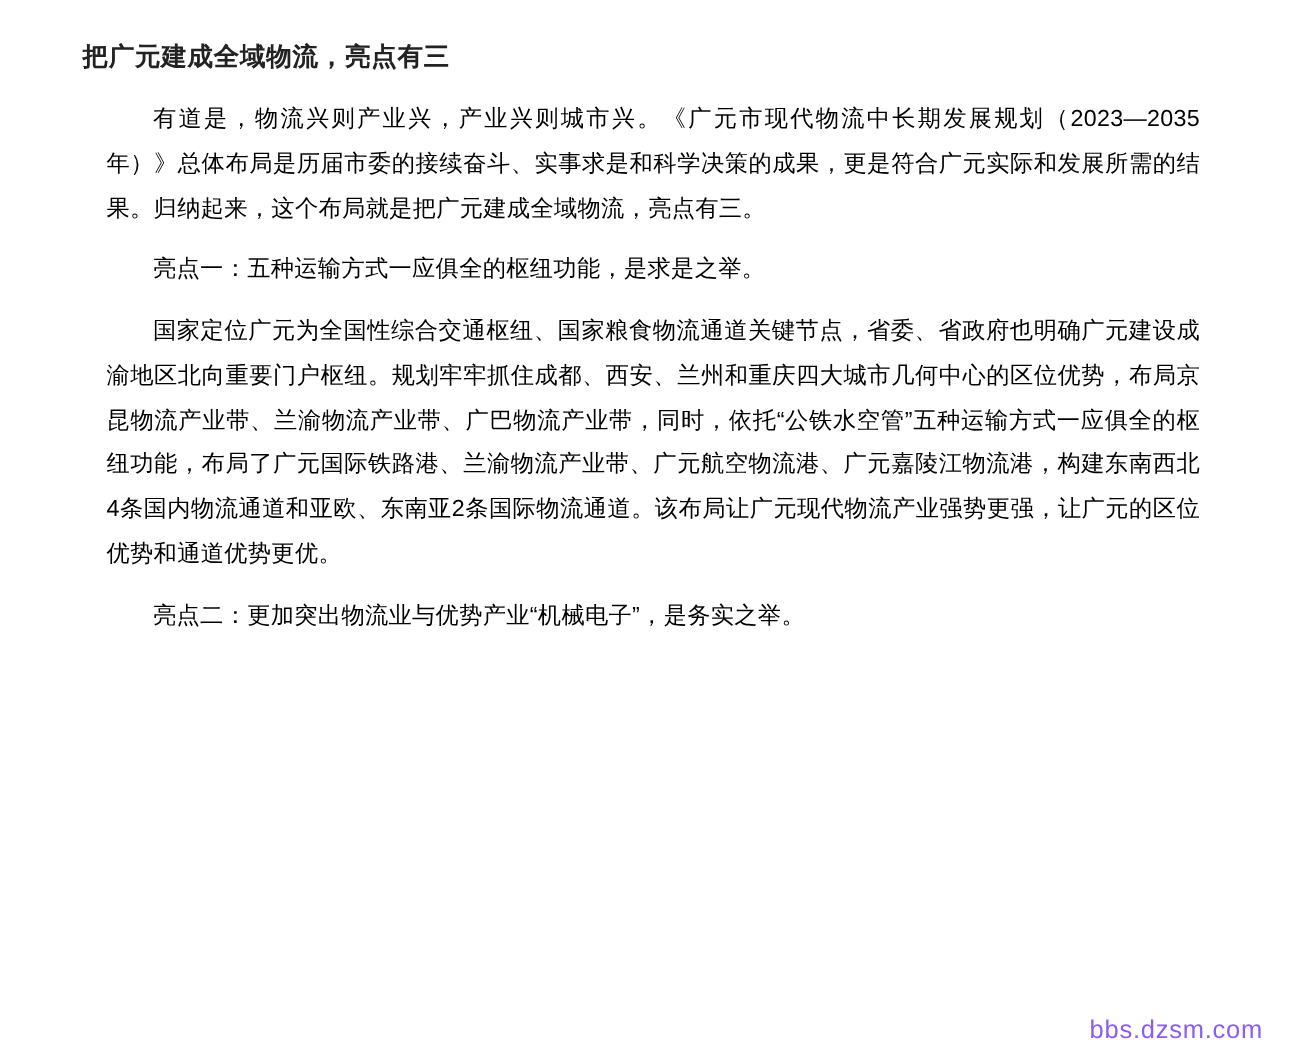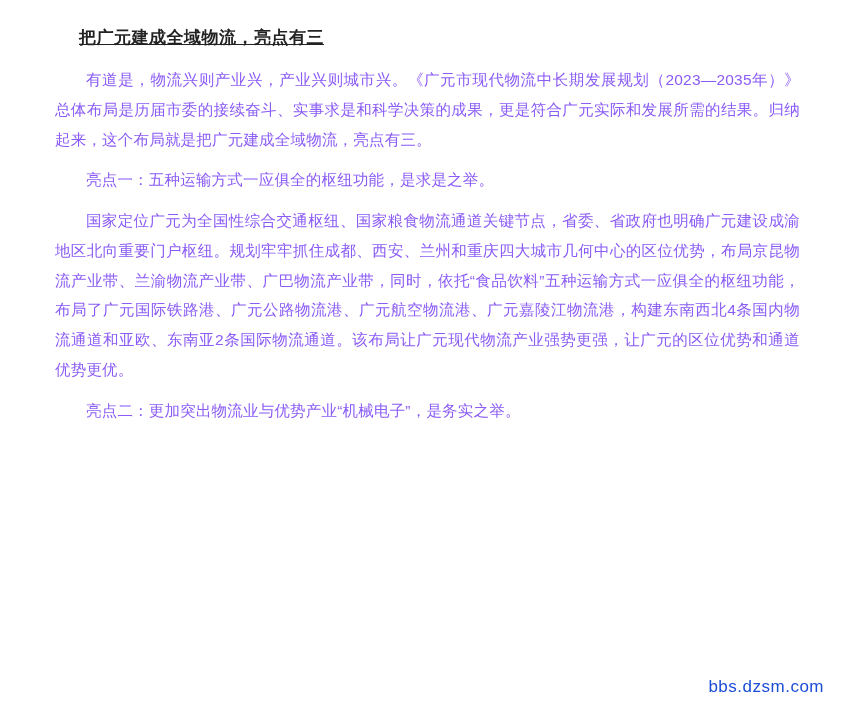--- a/index.html
+++ b/index.html
@@ -18,49 +18,48 @@
   .article {
     box-sizing: border-box;
     width: 860px;
     padding: 18px 60px 0 55px;
   }
   .article-title {
     font-size: 17px;
     font-weight: bold;
     color: #222222;
     letter-spacing: 0.5px;
-    margin: 6px 0 14px 24px;
+    margin: 6px 0 14px 0;
     line-height: 1.6;
-    text-decoration: underline;
   }
   .para {
     font-size: 15.5px;
     line-height: 1.92;
-    color: #8b5cf6;
-    margin: 0 0 11px 0;
+    color: #000000;
+    margin: 0 0 11px 16px;
     text-align: justify;
     text-justify: inter-ideograph;
     text-indent: 2em;
     letter-spacing: 0.2px;
   }
   .watermark {
     position: absolute;
-    right: 36px;
+    right: 18px;
     bottom: 10px;
     font-size: 17px;
-    color: #1d4ed8;
+    color: #8b5cf6;
     font-family: "Liberation Sans", "DejaVu Sans", sans-serif;
     letter-spacing: 0.5px;
     user-select: none;
   }
 </style>
 </head>
 <body>
 
 <div class="article">
   <h1 class="article-title">把广元建成全域物流，亮点有三</h1>
   <p class="para">有道是，物流兴则产业兴，产业兴则城市兴。《广元市现代物流中长期发展规划（2023—2035年）》总体布局是历届市委的接续奋斗、实事求是和科学决策的成果，更是符合广元实际和发展所需的结果。归纳起来，这个布局就是把广元建成全域物流，亮点有三。</p>
   <p class="para">亮点一：五种运输方式一应俱全的枢纽功能，是求是之举。</p>
-  <p class="para">国家定位广元为全国性综合交通枢纽、国家粮食物流通道关键节点，省委、省政府也明确广元建设成渝地区北向重要门户枢纽。规划牢牢抓住成都、西安、兰州和重庆四大城市几何中心的区位优势，布局京昆物流产业带、兰渝物流产业带、广巴物流产业带，同时，依托“食品饮料”五种运输方式一应俱全的枢纽功能，布局了广元国际铁路港、广元公路物流港、广元航空物流港、广元嘉陵江物流港，构建东南西北4条国内物流通道和亚欧、东南亚2条国际物流通道。该布局让广元现代物流产业强势更强，让广元的区位优势和通道优势更优。</p>
+  <p class="para">国家定位广元为全国性综合交通枢纽、国家粮食物流通道关键节点，省委、省政府也明确广元建设成渝地区北向重要门户枢纽。规划牢牢抓住成都、西安、兰州和重庆四大城市几何中心的区位优势，布局京昆物流产业带、兰渝物流产业带、广巴物流产业带，同时，依托“公铁水空管”五种运输方式一应俱全的枢纽功能，布局了广元国际铁路港、兰渝物流产业带、广元航空物流港、广元嘉陵江物流港，构建东南西北4条国内物流通道和亚欧、东南亚2条国际物流通道。该布局让广元现代物流产业强势更强，让广元的区位优势和通道优势更优。</p>
   <p class="para">亮点二：更加突出物流业与优势产业“机械电子”，是务实之举。</p>
 </div>
 
 <div class="watermark">bbs.dzsm.com</div>
 
 </body></html>

